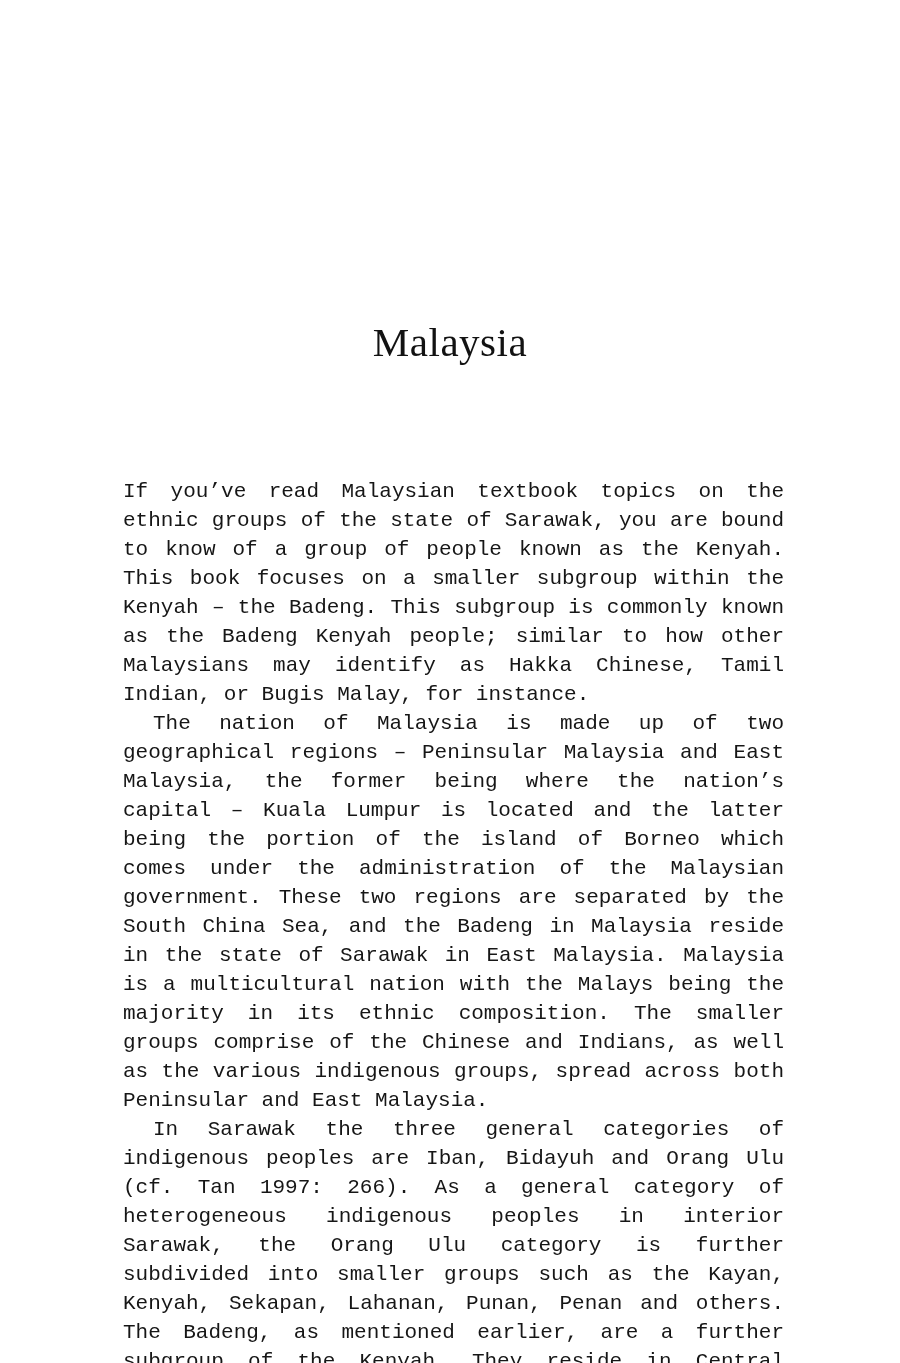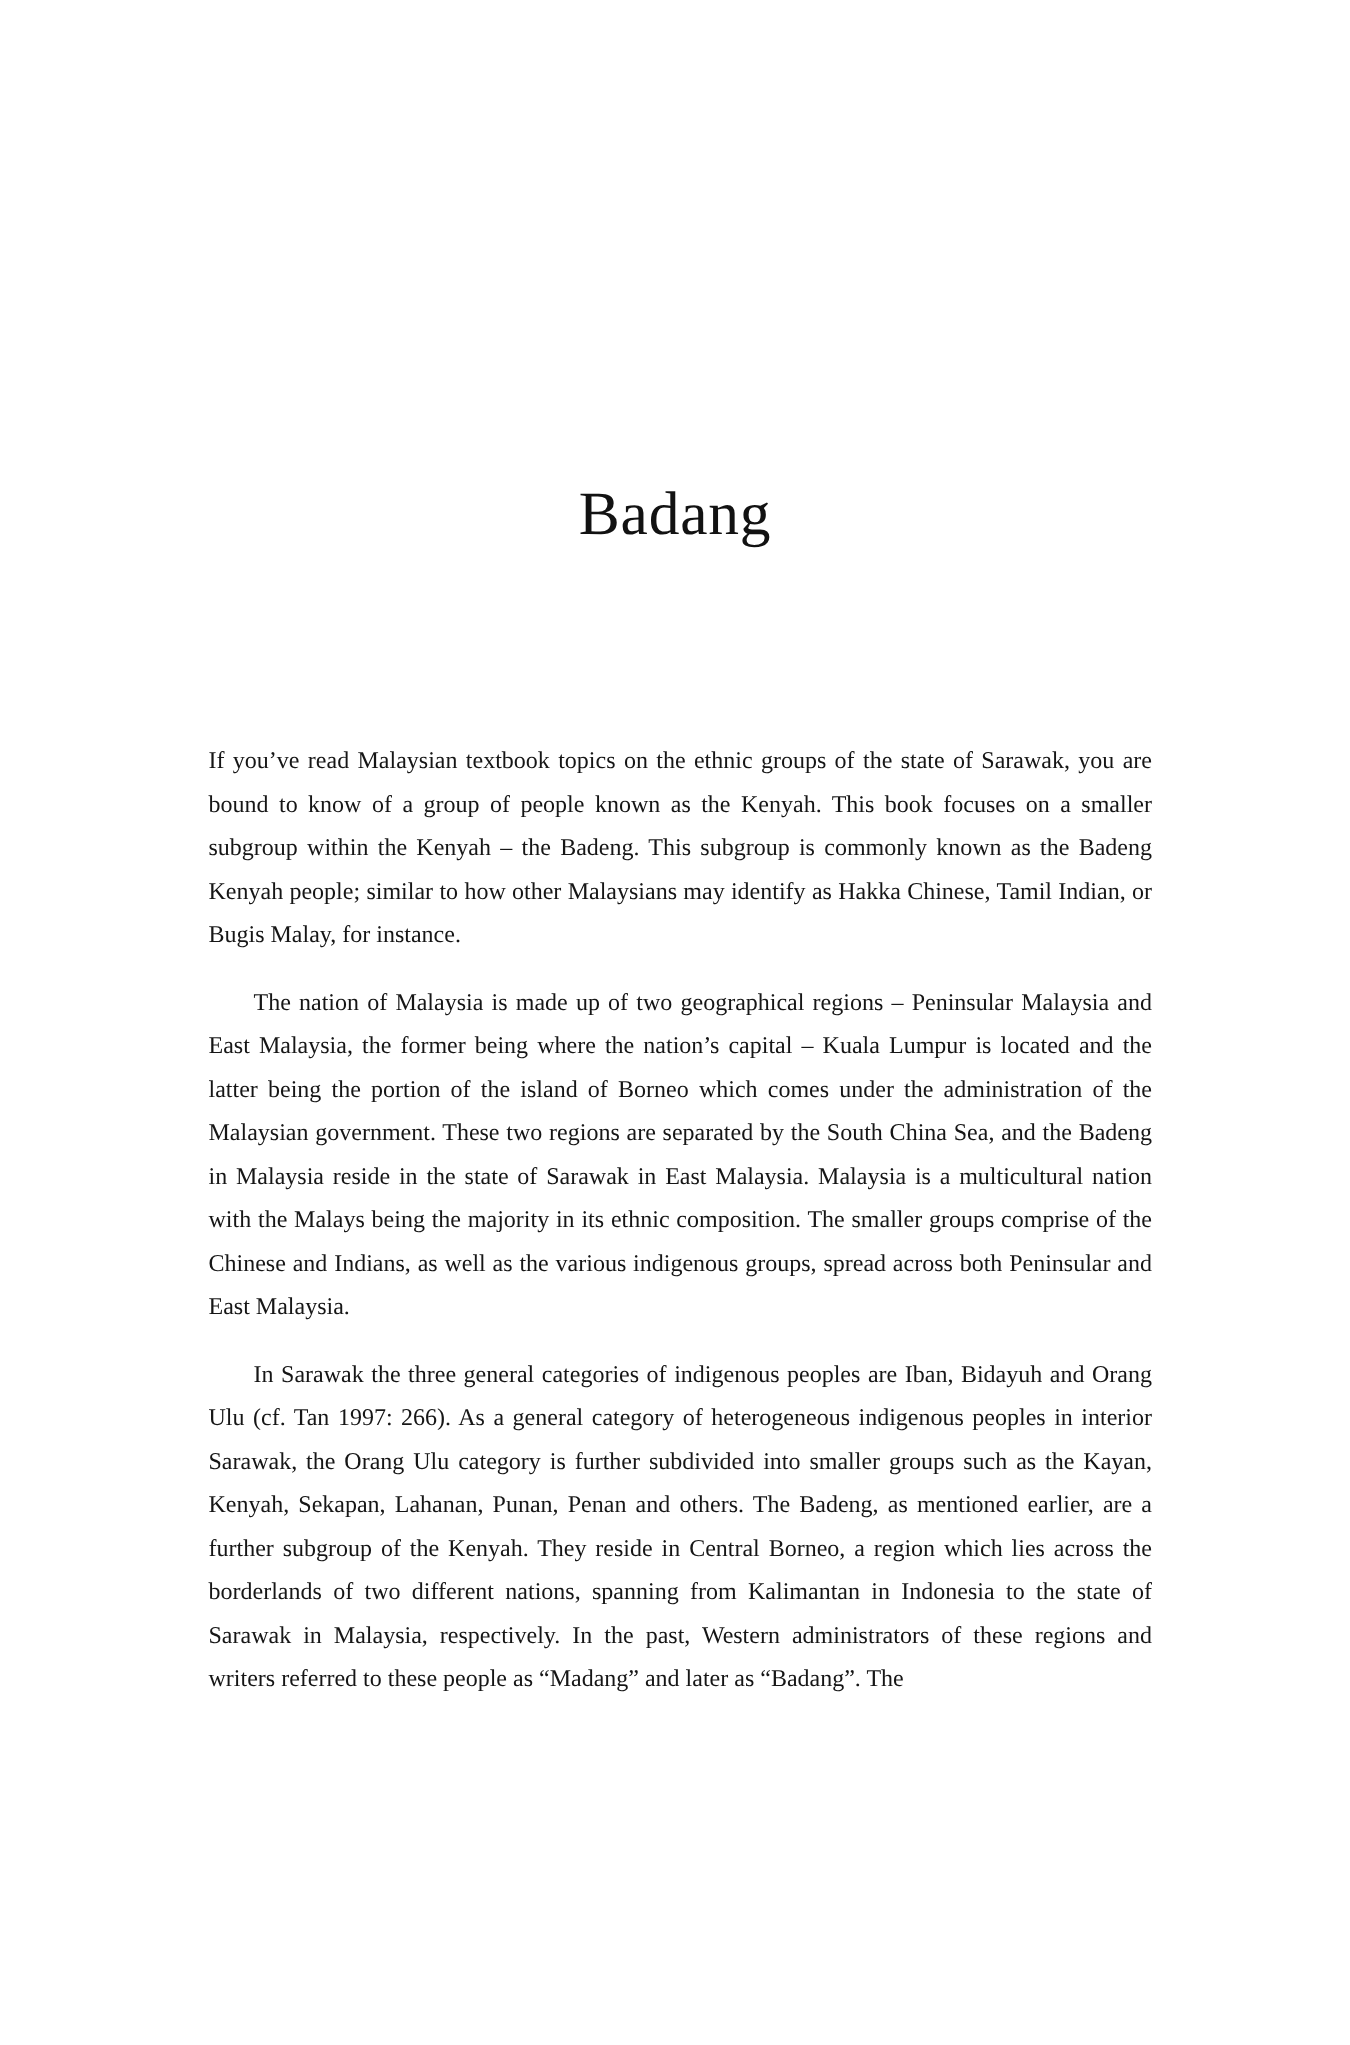--- a/index.html
+++ b/index.html
@@ -28,45 +28,46 @@
     letter-spacing: 0.5px;
     color: #121212;
   }
   .body-text {
     position: absolute;
     top: 477px;
     left: 123px;
     width: 661px;
   }
   .body-text p {
-    margin: 16px;
+    margin: 0;
     padding: 0;
-    font-size: 16px;
+    font-size: 21px;
     line-height: 29px;
     text-align: justify;
     color: #161616;
+    font-family: Liberation Mono, monospace;
   }
   .body-text p.indent {
     text-indent: 30px;
   }
   .folio {
     position: absolute;
     top: 1277px;
     left: 0;
     width: 100%;
     text-align: center;
     font-size: 19px;
     color: #161616;
   }
 </style>
 </head>
 <body>
 
 <div class="page">
-  <h1 class="chapter-title">Badang</h1>
+  <h1 class="chapter-title">Malaysia</h1>
 
   <div class="body-text">
     <p>If you’ve read Malaysian textbook topics on the ethnic groups of the state of Sarawak, you are bound to know of a group of people known as the Kenyah. This book focuses on a smaller subgroup within the Kenyah – the Badeng. This subgroup is commonly known as the Badeng Kenyah people; similar to how other Malaysians may identify as Hakka Chinese, Tamil Indian, or Bugis Malay, for instance.</p>
     <p class="indent">The nation of Malaysia is made up of two geographical regions – Peninsular Malaysia and East Malaysia, the former being where the nation’s capital – Kuala Lumpur is located and the latter being the portion of the island of Borneo which comes under the administration of the Malaysian government. These two regions are separated by the South China Sea, and the Badeng in Malaysia reside in the state of Sarawak in East Malaysia. Malaysia is a multicultural nation with the Malays being the majority in its ethnic composition. The smaller groups comprise of the Chinese and Indians, as well as the various indigenous groups, spread across both Peninsular and East Malaysia.</p>
     <p class="indent">In Sarawak the three general categories of indigenous peoples are Iban, Bidayuh and Orang Ulu (cf. Tan 1997: 266). As a general category of heterogeneous indigenous peoples in interior Sarawak, the Orang Ulu category is further subdivided into smaller groups such as the Kayan, Kenyah, Sekapan, Lahanan, Punan, Penan and others. The Badeng, as mentioned earlier, are a further subgroup of the Kenyah. They reside in Central Borneo, a region which lies across the borderlands of two different nations, spanning from Kalimantan in Indonesia to the state of Sarawak in Malaysia, respectively. In the past, Western administrators of these regions and writers referred to these people as “Madang” and later as “Badang”. The</p>
   </div>
 
 </div>
 
 </body></html>

